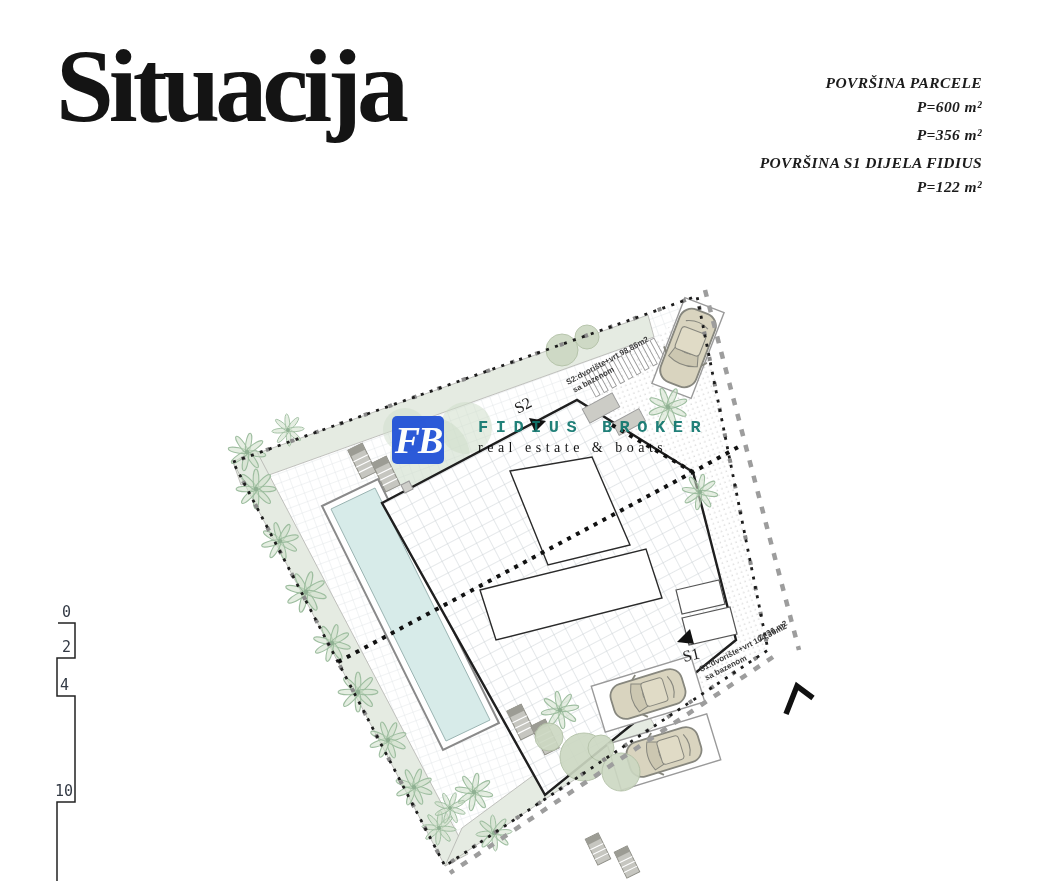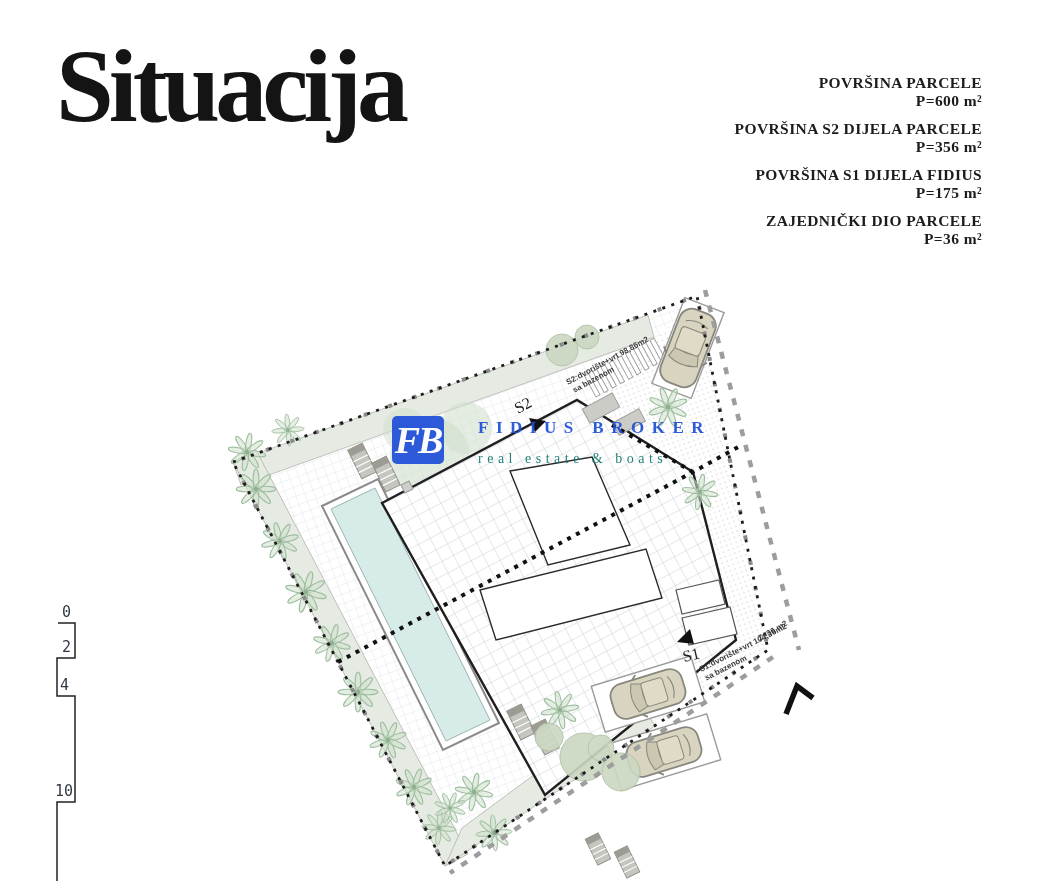--- a/index.html
+++ b/index.html
@@ -1,30 +1,30 @@
 <!DOCTYPE html>
 <html><head>
 <meta charset="utf-8">
 <style>
   html,body{margin:0;padding:0;background:#fff;}
   .page{position:relative;width:1040px;height:881px;background:#ffffff;overflow:hidden;
         font-family:"Liberation Serif", serif;}
   .title{position:absolute;left:56px;top:29px;font-size:104px;font-weight:bold;
          letter-spacing:-5px;color:#141414;line-height:1.1;}
-  .legend{position:absolute;right:58px;top:74px;text-align:right;color:#1c1c1c;}
+  .legend{position:absolute;right:58px;top:74px;text-align:right;color:#1c1c1c;font-style:italic;}
   .area-row{margin-bottom:10px;}
   .area-label{font-size:15.5px;font-weight:bold;letter-spacing:.4px;display:block;}
-  .area-value{font-size:15.5px;font-weight:bold;letter-spacing:.4px;display:block;margin-top:0;}
+  .area-value{font-size:15.5px;font-weight:bold;letter-spacing:.4px;display:block;margin-top:6px;}
   .watermark{position:absolute;left:392px;top:416px;display:flex;gap:34px;align-items:flex-start;opacity:.92;}
   .wm-logo{width:52px;height:48px;border-radius:5px;background:#1d4ed8;color:#ffffff;
            display:flex;align-items:center;justify-content:center;
            font-size:38px;font-weight:bold;font-style:italic;letter-spacing:-2px;}
-  .wm-name{font-family:Liberation Serif, serif;font-size:17px;font-weight:bold;
-           letter-spacing:7.5px;color:#1d4ed8;margin-top:2px;}
-  .wm-tagline{font-size:14px;letter-spacing:4.5px;color:#0f766e;margin-top:13px;}
+  .wm-name{font-family:Liberation Mono, monospace;font-size:17px;font-weight:bold;
+           letter-spacing:7.5px;color:#0f766e;margin-top:2px;}
+  .wm-tagline{font-size:14px;letter-spacing:4.5px;color:#000000;margin-top:3px;}
   svg{position:absolute;left:0;top:0;}
   text{user-select:none;}
 </style>
 </head>
 <body>
 
 <div class="page">
 
   <svg width="1040" height="881" viewBox="0 0 1040 881">
     <defs>
@@ -223,30 +223,25 @@
   </svg>
 
   <div class="title">Situacija</div>
 
   <div class="legend">
     <div class="area-row">
       <span class="area-label">POVRŠINA PARCELE</span>
       <span class="area-value">P=600 m²</span>
     </div>
     <div class="area-row">
-      <span class="area-label">POVRŠINA S2 DIJELA PARCELE</span>
       <span class="area-value">P=356 m²</span>
     </div>
     <div class="area-row">
       <span class="area-label">POVRŠINA S1 DIJELA FIDIUS</span>
-      <span class="area-value">P=175 m²</span>
-    </div>
-    <div class="area-row">
-      <span class="area-label">ZAJEDNIČKI DIO PARCELE</span>
-      <span class="area-value">P=36 m²</span>
+      <span class="area-value">P=122 m²</span>
     </div>
   </div>
 
   <div class="watermark">
     <div class="wm-logo">FB</div>
     <div>
       <div class="wm-name">FIDIUS BROKER</div>
       <div class="wm-tagline">real estate &amp; boats</div>
     </div>
   </div>

